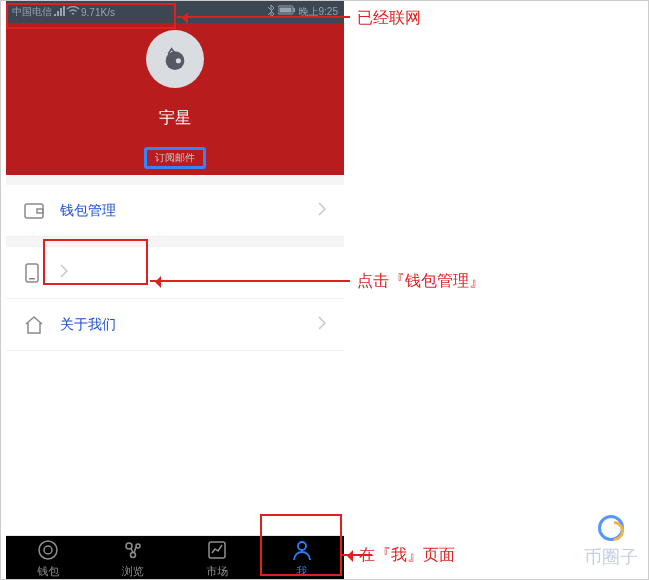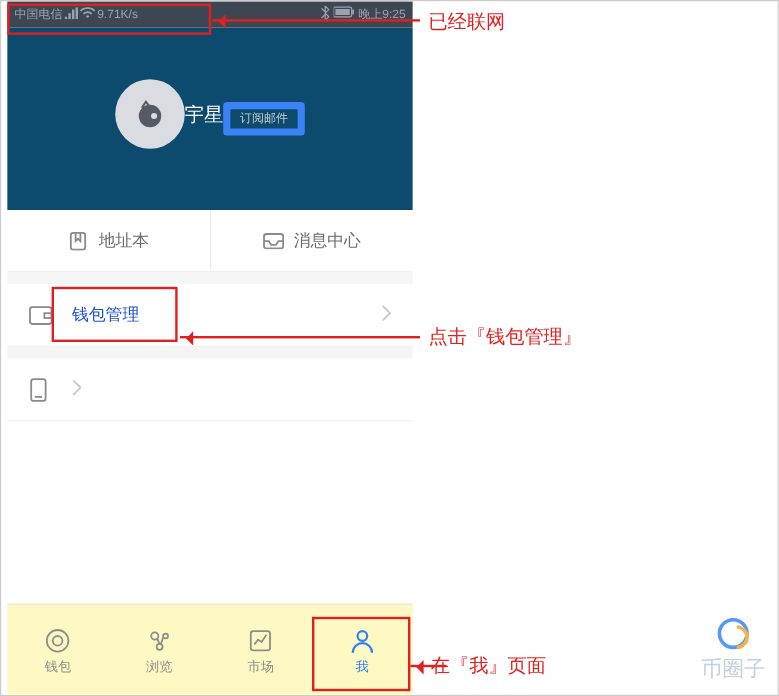--- a/index.html
+++ b/index.html
@@ -29,44 +29,45 @@
     display: flex;
     align-items: center;
     padding: 0 6px;
     justify-content: space-between;
     position: relative;
   }
   .status-left { display: flex; align-items: center; gap: 1px; }
   .status-right { display: flex; align-items: flex-start; gap: 3px; }
   
   .profile-header {
-    background: #0c4a6e;
+    background: #b91c1c;
     height: 152px;
     display: flex;
-    flex-direction: row;
+    flex-direction: column;
     align-items: center;
     justify-content: center;
     color: #fff;
+    gap: 12px;
   }
   .avatar {
     width: 58px;
     height: 58px;
     border-radius: 50%;
     background: #d9dde2;
     display: flex;
     align-items: center;
     justify-content: center;
     margin-bottom: 8px;
   }
   .avatar svg { width: 34px; height: 34px; }
   .username { font-size: 16px; color: #fff; margin-bottom: 6px; }
   .sub-btn {
     font-size: 10px;
     color: #c5cbd3;
-    border: 6px solid #3b82f6;
+    border: 3px solid #3b82f6;
     border-radius: 3px;
     padding: 1px 8px;
   }
   
   .twin-row {
     display: flex;
     background: #fff;
     height: 52px;
     border-bottom: 1px solid #ededed;
   }
@@ -98,24 +99,24 @@
     display: inline-flex; align-items: center; justify-content: center;
   }
   .list-row .row-label { flex: 1; }
   .chevron { color: #c8c8c8; }
   
   .bottom-nav {
     position: absolute;
     bottom: 0;
     left: 0;
     width: 100%;
-    height: 78px;
+    height: 46px;
     border-top: 1px solid #e6e6e6;
     display: flex;
-    background: #fef9c3;
+    background: #000000;
   }
   .nav-item {
     flex: 1;
     display: flex;
     flex-direction: column;
     align-items: center;
     justify-content: center;
     font-size: 11px;
     color: #8e8e8e;
     gap: 2px;
@@ -221,40 +222,20 @@
       <svg viewBox="0 0 40 40">
           <circle cx="20" cy="22" r="11" fill="#555a64"></circle>
           <circle cx="24" cy="22" r="3" fill="#d9dde2"></circle>
           <path d="M12 14l4-6 3 4" stroke="#555a64" stroke-width="2" fill="none"></path>
         </svg>
     </div>
     <div class="username">宇星</div>
     <div class="sub-btn">订阅邮件</div>
   </div>
 
-  <div class="twin-row">
-    <div class="twin-item">
-      <span class="twin-icon">
-        <svg width="16" height="16" viewBox="0 0 16 16">
-            <rect x="2" y="1" width="12" height="14" rx="2" fill="none" stroke="#8a8a8a" stroke-width="1.5"></rect>
-            <path d="M6 1v7l2-2 2 2V1" fill="none" stroke="#8a8a8a" stroke-width="1.5"></path>
-          </svg>
-      </span>
-      <span>地址本</span>
-    </div>
-    <div class="twin-item">
-      <span class="twin-icon">
-        <svg width="18" height="14" viewBox="0 0 18 14">
-            <rect x="1" y="1" width="16" height="12" rx="2" fill="none" stroke="#8a8a8a" stroke-width="1.5"></rect>
-            <path d="M1 7h4l2 3h4l2-3h4" fill="none" stroke="#8a8a8a" stroke-width="1.5"></path>
-          </svg>
-      </span>
-      <span>消息中心</span>
-    </div>
-  </div>
 
   <div class="gap"></div>
 
   <div class="list-row">
     <span class="row-icon">
       <svg width="20" height="16" viewBox="0 0 20 16">
           <rect x="1" y="1" width="18" height="14" rx="2" fill="none" stroke="#8a8a8a" stroke-width="1.5"></rect>
           <rect x="13" y="6" width="6" height="4" fill="none" stroke="#8a8a8a" stroke-width="1.5"></rect>
         </svg>
     </span>
@@ -277,20 +258,33 @@
         </svg>
     </span>
     <span class="chevron">
       <svg width="8" height="14" viewBox="0 0 8 14">
           <path d="M1 1l6 6-6 6" stroke="#c8c8c8" stroke-width="1.5" fill="none"></path>
         </svg>
     </span>
   </div>
 
 
+  <div class="list-row">
+    <span class="row-icon">
+      <svg width="20" height="18" viewBox="0 0 20 18">
+          <path d="M2 8l8-7 8 7M4 7v10h12V7" fill="none" stroke="#8a8a8a" stroke-width="1.5"></path>
+        </svg>
+    </span>
+    <span class="row-label">关于我们</span>
+    <span class="chevron">
+      <svg width="8" height="14" viewBox="0 0 8 14">
+          <path d="M1 1l6 6-6 6" stroke="#c8c8c8" stroke-width="1.5" fill="none"></path>
+        </svg>
+    </span>
+  </div>
 
   <div class="bottom-nav">
     <div class="nav-item">
       <span class="nav-icon">
         <svg width="22" height="22" viewBox="0 0 22 22">
             <circle cx="11" cy="11" r="9" fill="none" stroke="#8e8e8e" stroke-width="1.5"></circle>
             <circle cx="11" cy="11" r="4" fill="none" stroke="#8e8e8e" stroke-width="1.5"></circle>
           </svg>
       </span>
       <span>钱包</span>

